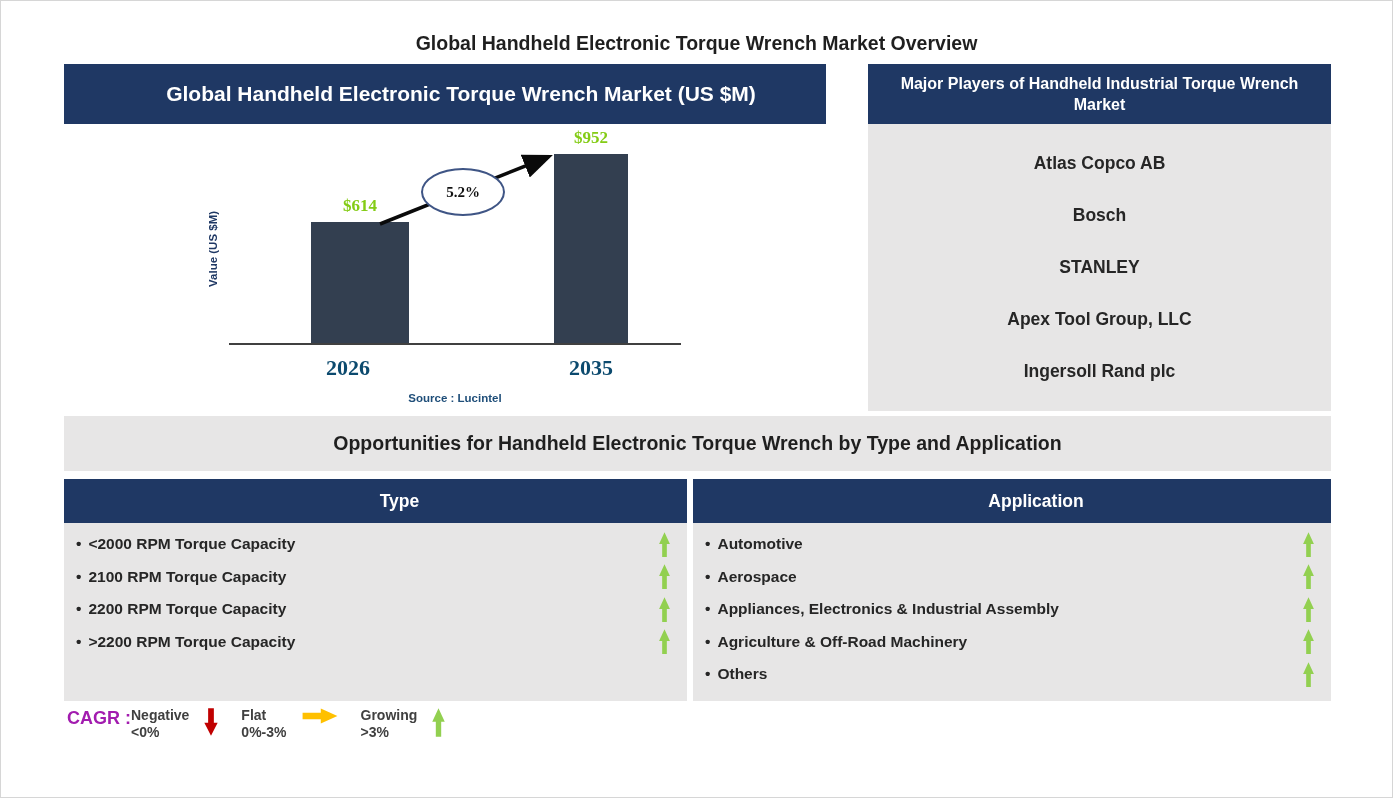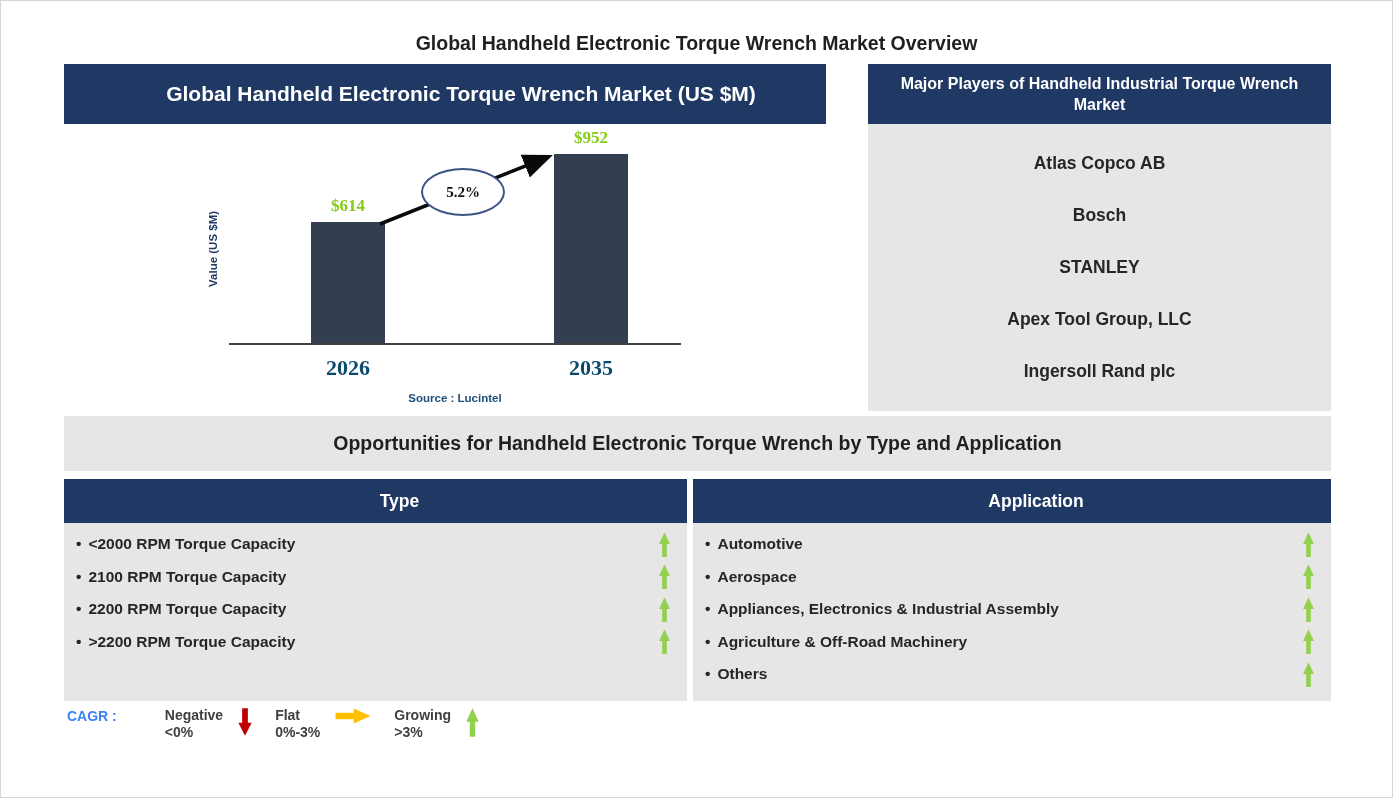--- a/index.html
+++ b/index.html
@@ -49,41 +49,41 @@
   .type-panel{position:absolute;left:63px;top:478px;width:623px;}
   .application-panel{position:absolute;left:692px;top:478px;width:638px;}
   .list-body{background:#E7E6E6;height:178px;box-sizing:border-box;padding:5px 0 0 12px;}
   .list-row{height:32.5px;display:flex;align-items:center;}
   .bullet{font-size:15.5px;font-weight:bold;color:#262626;margin-right:7px;}
   .row-label{flex:1;font-size:15.5px;font-weight:bold;color:#262626;}
   .list-row svg{margin-right:16px;flex:0 0 auto;}
 
   
   .legend{position:absolute;left:66px;top:706px;display:flex;align-items:flex-start;}
-  .legend-label{font-size:14px;font-weight:bold;color:#3b82f6;margin-right:48px;padding-top:1px;}
+  .legend-label{font-size:18px;font-weight:bold;color:#a21caf;padding-top:1px;}
   .legend-entries{display:flex;}
   .legend-entry{display:flex;align-items:flex-start;margin-right:22px;}
   .legend-text{margin-right:14px;}
   .l-name,.l-range{font-size:14px;font-weight:bold;color:#404040;line-height:1.2;}
 </style>
 </head>
 <body>
 
 <div class="slide">
 
   <div class="page-title">Global Handheld Electronic Torque Wrench Market Overview</div>
 
   <div class="panel-header chart-header">
     <span>Global Handheld Electronic Torque Wrench Market (US $M)</span>
   </div>
 
   <div class="chart-area">
     <div class="y-label">Value (US $M)</div>
 
-    <div class="bar bar1" style="height: 123px; background: rgb(51, 63, 80);">
+    <div class="bar bar1" style="height: 123px; background: rgb(51, 63, 80); padding-left: 24px;">
       <div class="bar-value">$614</div>
     </div>
     <div class="bar bar2" style="height: 191px; background: rgb(51, 63, 80);">
       <div class="bar-value">$952</div>
     </div>
 
     <svg class="trend-arrow" width="802" height="287" viewBox="0 0 802 287">
       <defs>
         <marker id="ah" markerWidth="10" markerHeight="9" refX="7" refY="3.5" orient="auto">
           <path d="M0,0 L8.5,3.5 L0,7 Z" fill="#0A0A0A"></path>

